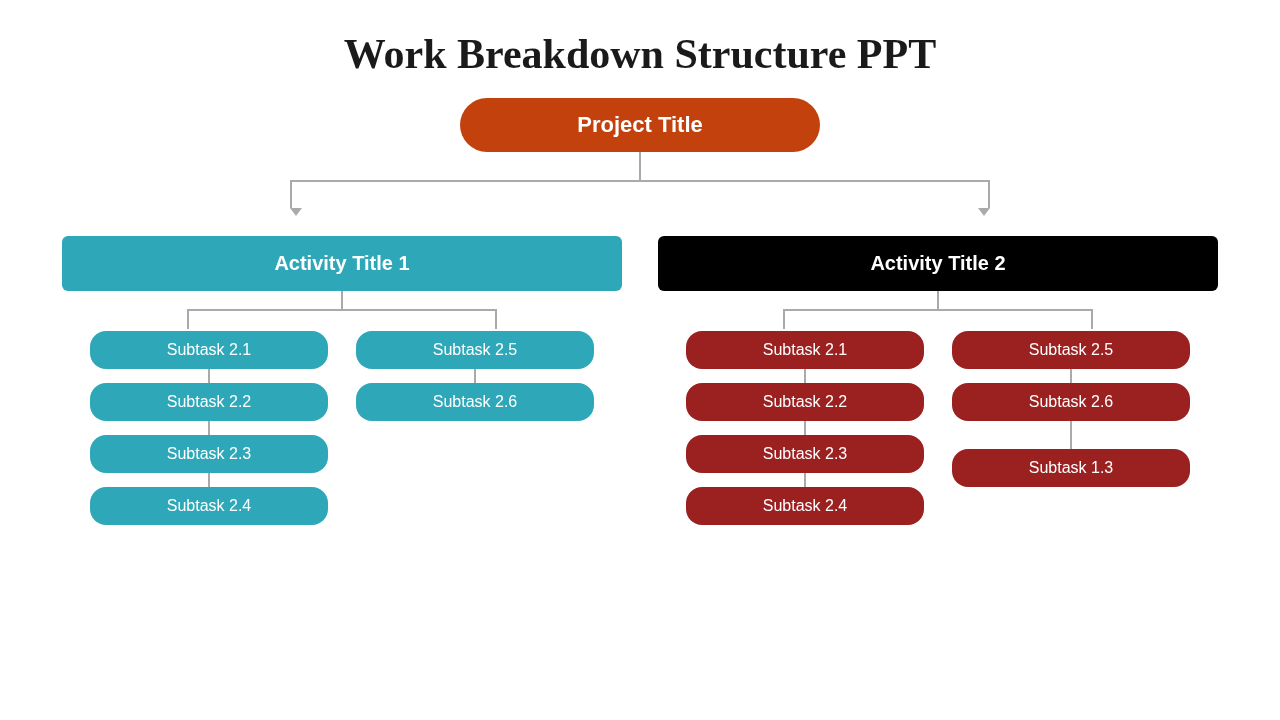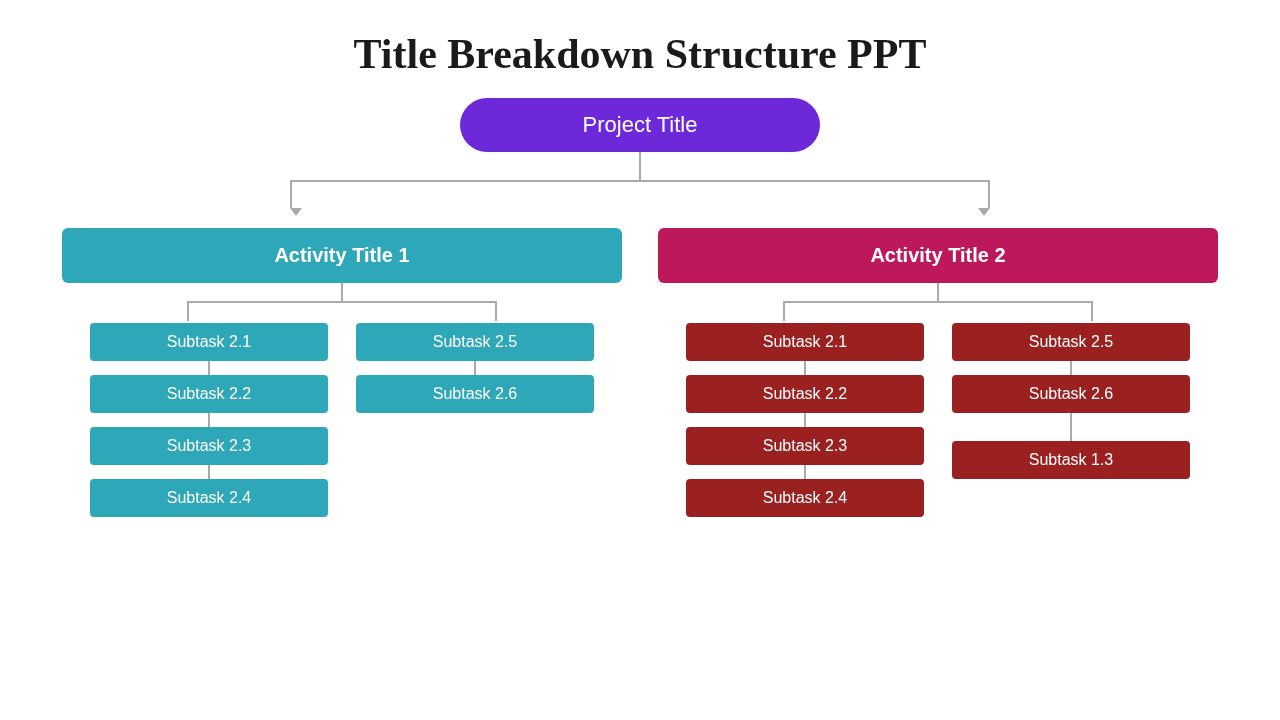--- a/index.html
+++ b/index.html
@@ -26,23 +26,23 @@
     .wbs-container {
       display: flex;
       flex-direction: column;
       align-items: center;
       width: 100%;
       padding: 0 20px;
     }
 
     
     .project-title-node {
-      background: #6d28d9;
+      background: #c2410c;
       color: white;
-      font-weight: normal;
+      font-weight: bold;
       font-size: 22px;
       padding: 14px 80px;
       border-radius: 30px;
       text-align: center;
       font-family: Arial, sans-serif;
       min-width: 360px;
     }
 
     
     .arrow-down {
@@ -63,27 +63,27 @@
       font-size: 20px;
       color: white;
       font-family: Arial, sans-serif;
     }
 
     .activity-title-blue {
       background: #2ea8b8;
     }
 
     .activity-title-red {
-      background: #be185d;
+      background: #000000;
     }
 
     .subtask-box {
       width: 100%;
       padding: 10px 14px;
-      border-radius: 4px;
+      border-radius: 16px;
       text-align: center;
       font-size: 16px;
       color: white;
       font-family: Arial, sans-serif;
     }
 
     .subtask-blue {
       background: #2ea8b8;
     }
 
@@ -123,21 +123,21 @@
     .stk-col {
       display: flex;
       flex-direction: column;
       align-items: center;
       width: 238px;
     }
   </style>
 </head>
 <body>
 
-<h1 class="page-title">Title Breakdown Structure PPT</h1>
+<h1 class="page-title">Work Breakdown Structure PPT</h1>
 
 <div class="wbs-container">
 
   <div class="project-title-node">Project Title</div>
 
   <div style="width:2px;height:28px;background:#aaa;"></div>
 
   <div style="position:relative;width:700px;height:2px;">
     <div style="position:absolute;top:0;left:0;right:0;height:2px;background:#aaa;"></div>
     <div style="position:absolute;left:0;top:0;width:2px;height:28px;background:#aaa;"></div>
@@ -146,21 +146,21 @@
 
   <div style="display:flex;width:700px;justify-content:space-between;margin-top:26px;">
     <div style="display:flex;flex-direction:column;align-items:center;">
       <div class="arrow-down"></div>
     </div>
     <div style="display:flex;flex-direction:column;align-items:center;">
       <div class="arrow-down"></div>
     </div>
   </div>
 
-  <div class="activities-row" style="margin-top:12px;">
+  <div class="activities-row" style="margin-top:20px;">
 
     <div class="act-section">
       <div class="activity-title-box activity-title-blue">Activity Title 1</div>
 
       <div style="width:2px;height:18px;background:#aaa;"></div>
       <div style="position:relative;width:310px;height:2px;">
         <div style="position:absolute;top:0;left:0;right:0;height:2px;background:#aaa;"></div>
         <div style="position:absolute;left:0;top:0;width:2px;height:20px;background:#aaa;"></div>
         <div style="position:absolute;right:0;top:0;width:2px;height:20px;background:#aaa;"></div>
       </div>

